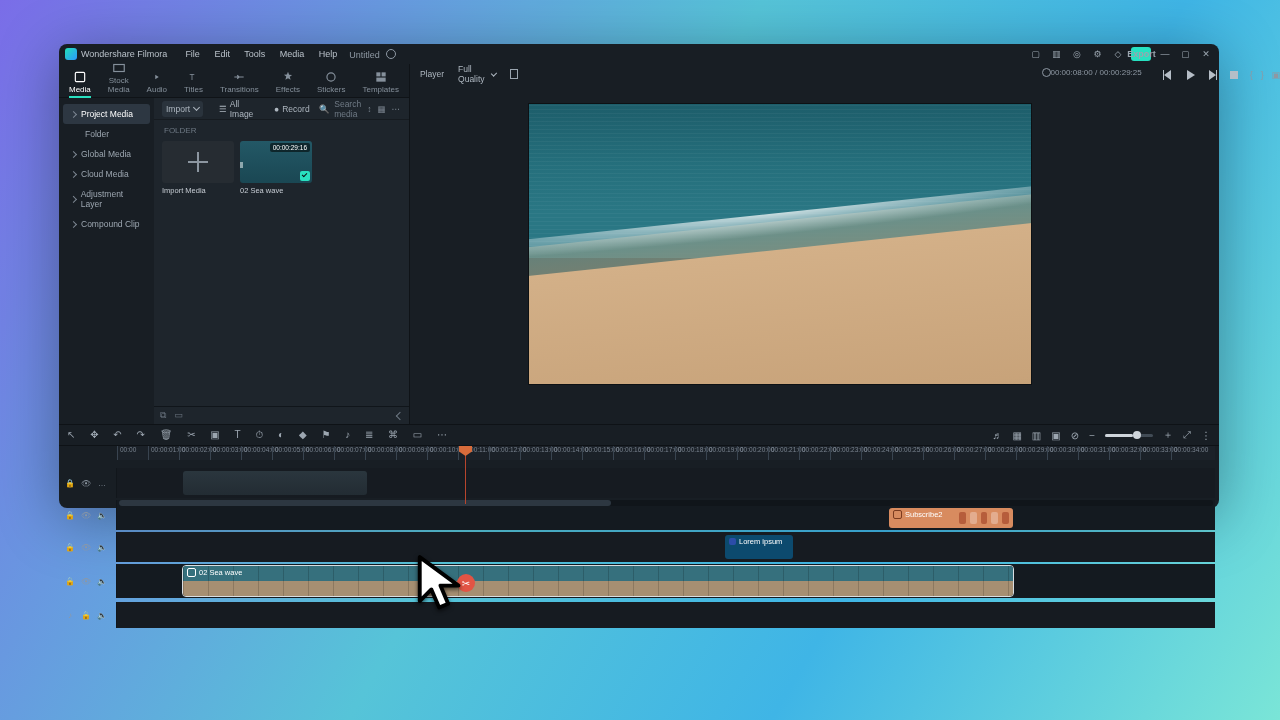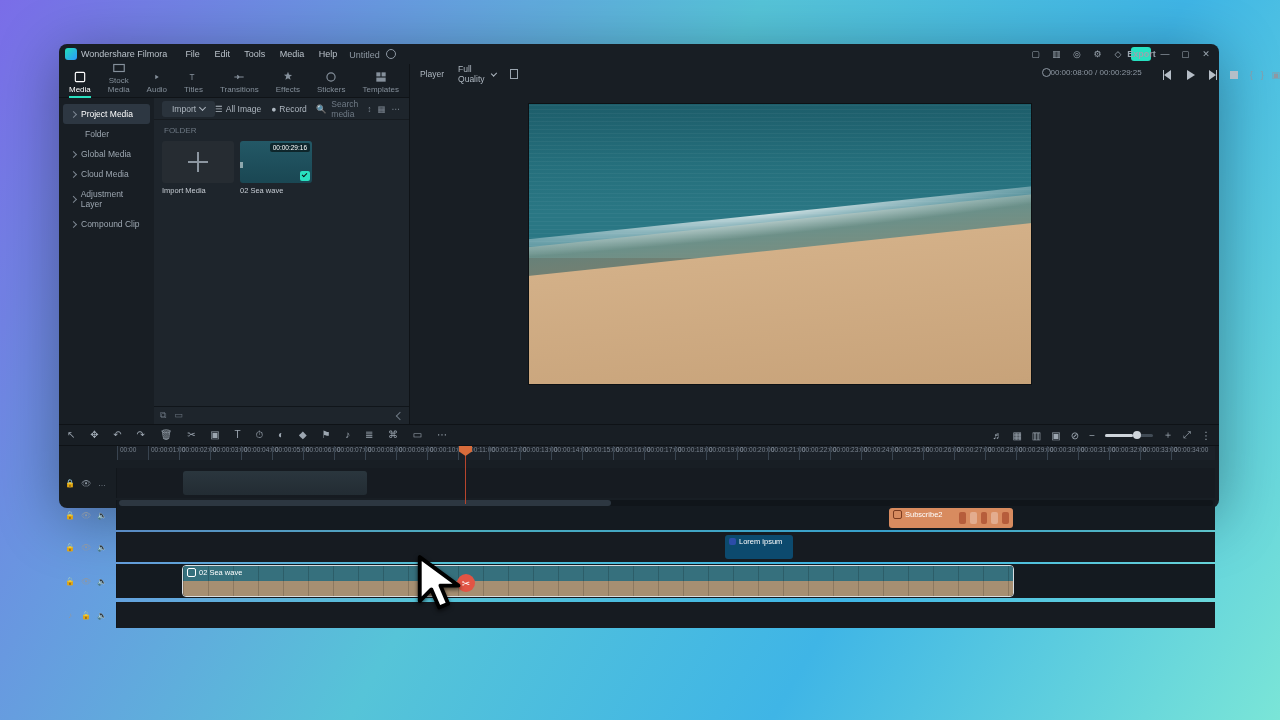--- a/index.html
+++ b/index.html
@@ -29,21 +29,21 @@
   .mediabody{flex:1;display:flex}
   .mSidebar{width:95px;padding:6px 4px}
   .msItem{color:#9da7b1;font-size:8.5px;padding:5px 8px;border-radius:3px;display:flex;align-items:center;gap:5px}
   .msItem::before{content:'';width:4px;height:4px;border:1px solid #7d8792;border-top:none;border-left:none;transform:rotate(-45deg)}
   .msItem.active{background:#2d3742;color:#fff}
   .msItem.sub{padding-left:22px}
   .msItem.sub::before{display:none}
 
   .mContent{flex:1;display:flex;flex-direction:column;background:#1e252c}
   .importBar{height:22px;display:flex;align-items:center;padding:0 8px;font-size:8.5px;color:#aeb7c0;border-bottom:1px solid #161b20}
-  .importBar .drop{padding:3px 10px;background:#2a333c;border-radius:3px;margin-right:0;display:flex;align-items:center;gap:4px}
+  .importBar .drop{padding:3px 4px;background:#2a333c;border-radius:3px;margin-right:16px;display:flex;align-items:center;gap:4px}
   .importBar .drop::after{content:'';width:4px;height:4px;border:1px solid #aeb7c0;border-top:none;border-left:none;transform:rotate(45deg);margin-top:-2px}
   .importBar .pill{margin-right:10px;display:flex;align-items:center;gap:3px}
   .importBar .search{flex:1;display:flex;align-items:center;gap:4px;color:#6f7a85}
   .importBar .endIc{color:#7b8590;margin-left:6px}
   .importBar .endIc.dots{letter-spacing:1px}
 
   .folderLabel{font-size:8px;color:#6d7883;padding:6px 10px 2px}
   .thumbs{display:flex;gap:6px;padding:4px 8px}
   .thumb{width:72px}
   .thumb .img{width:72px;height:42px;border-radius:3px;position:relative;overflow:hidden}

